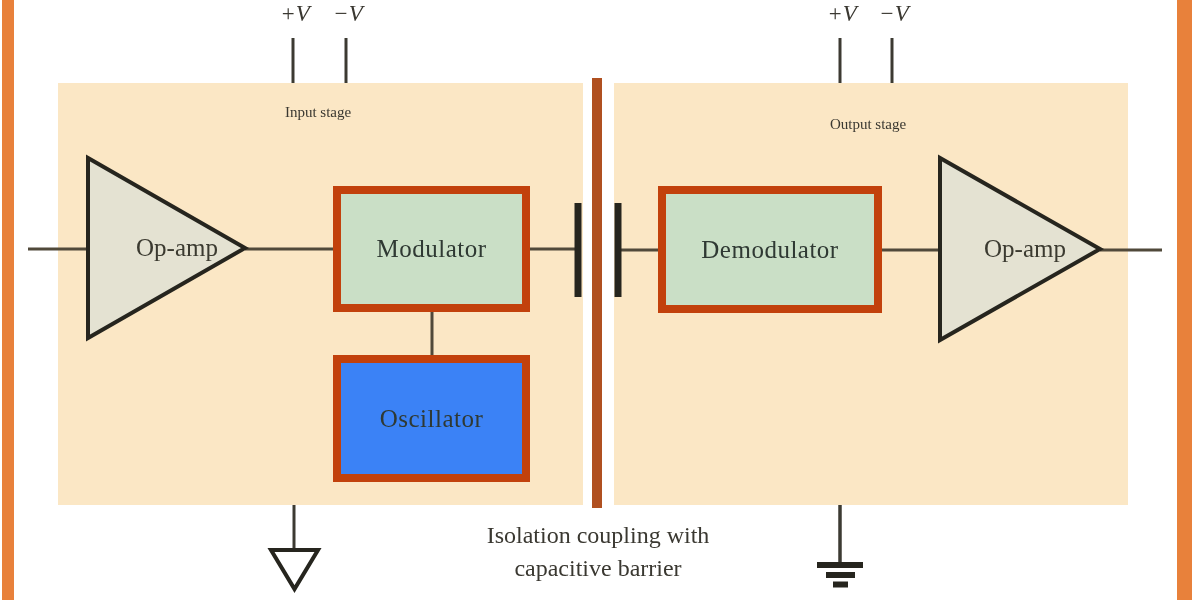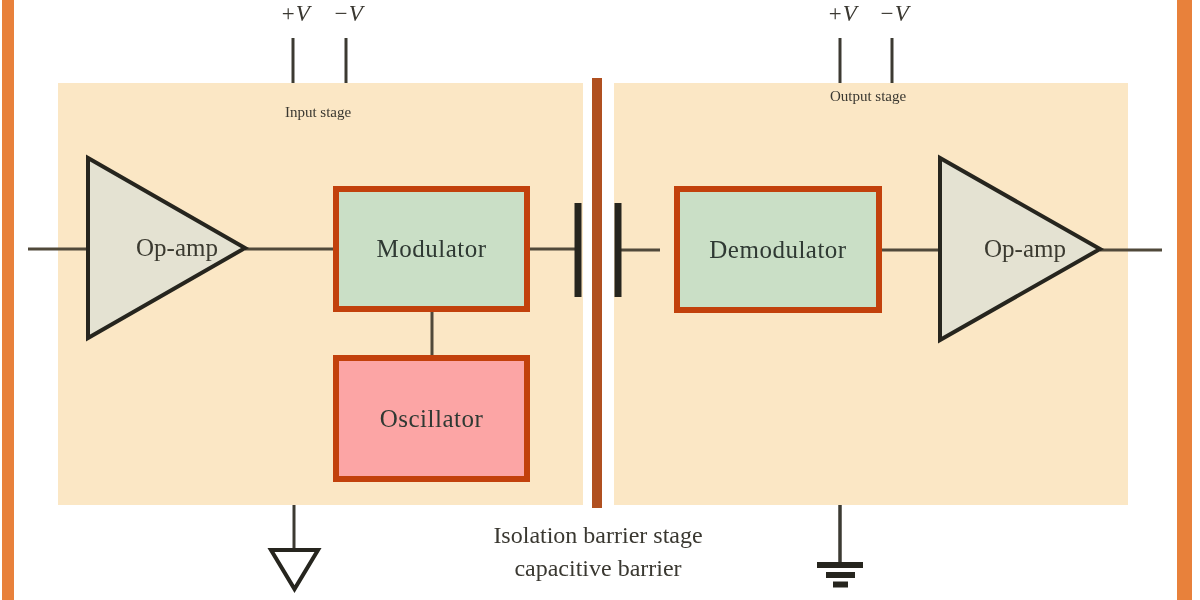--- a/index.html
+++ b/index.html
@@ -3,21 +3,21 @@
 <meta charset="utf-8">
 <style>
   html,body{margin:0;padding:0;background:#ffffff;}
   #stage{
     position:relative;width:1200px;height:600px;background:#ffffff;overflow:hidden;
     font-family:"Liberation Serif","DejaVu Serif",serif;
   }
   .bar{position:absolute;top:0;height:600px;background:#E8813B;}
   .panel{position:absolute;background:#FBE7C5;}
   .module{
-    position:absolute;box-sizing:border-box;border:6px solid #c2410c;
+    position:absolute;box-sizing:border-box;border:8px solid #c2410c;
     display:flex;align-items:center;justify-content:center;
     font-size:25px;color:#2F3933;letter-spacing:.5px;
   }
   .label{position:absolute;transform:translateX(-50%);white-space:nowrap;color:#3A3831;}
   .stage-title{font-size:15px;}
   .supply{font-size:23px;font-style:italic;}
   .opamp-label{font-size:25px;color:#3B3A30;margin-left:24px;}
   .caption{
     position:absolute;transform:translateX(-50%);text-align:center;
     font-size:24px;line-height:33px;color:#3A3831;white-space:nowrap;
@@ -74,35 +74,35 @@
       <line x1="833" y1="584.5" x2="848" y2="584.5" stroke="#26251E" stroke-width="6"></line>
     </g>
   </svg>
 
   <div class="label supply" style="left:295px;top:1px;">+V</div>
   <div class="label supply" style="left:348px;top:1px;">−V</div>
   <div class="label supply" style="left:842px;top:1px;">+V</div>
   <div class="label supply" style="left:894px;top:1px;">−V</div>
 
   <div class="label stage-title" style="left:318px;top:104px;">Input stage</div>
-  <div class="label stage-title" style="left:868px;top:88px;">Output stage</div>
+  <div class="label stage-title" style="left:868px;top:116px;">Output stage</div>
 
   <div class="label opamp-label" style="left:153px;top:234px;">Op-amp</div>
   <div class="label opamp-label" style="left:1001px;top:235px;">Op-amp</div>
 
   <div class="module" style="left:333px;top:186px;width:197px;height:126px;background:#CADFC6;">
     <span>Modulator</span>
   </div>
 
-  <div class="module" style="left:333px;top:355px;width:197px;height:127px;background:#fca5a5;">
+  <div class="module" style="left:333px;top:355px;width:197px;height:127px;background:#3b82f6;">
     <span>Oscillator</span>
   </div>
 
-  <div class="module" style="left:658px;top:186px;width:208px;height:127px;background:#CADFC6;margin-left:16px;">
+  <div class="module" style="left:658px;top:186px;width:224px;height:127px;background:#CADFC6;">
     <span>Demodulator</span>
   </div>
 
   <div class="caption" style="left:598px;top:519px;">
-    <div>Isolation barrier stage</div>
+    <div>Isolation coupling with</div>
     <div>capacitive barrier</div>
   </div>
 
 </div>
 
 </body></html>

